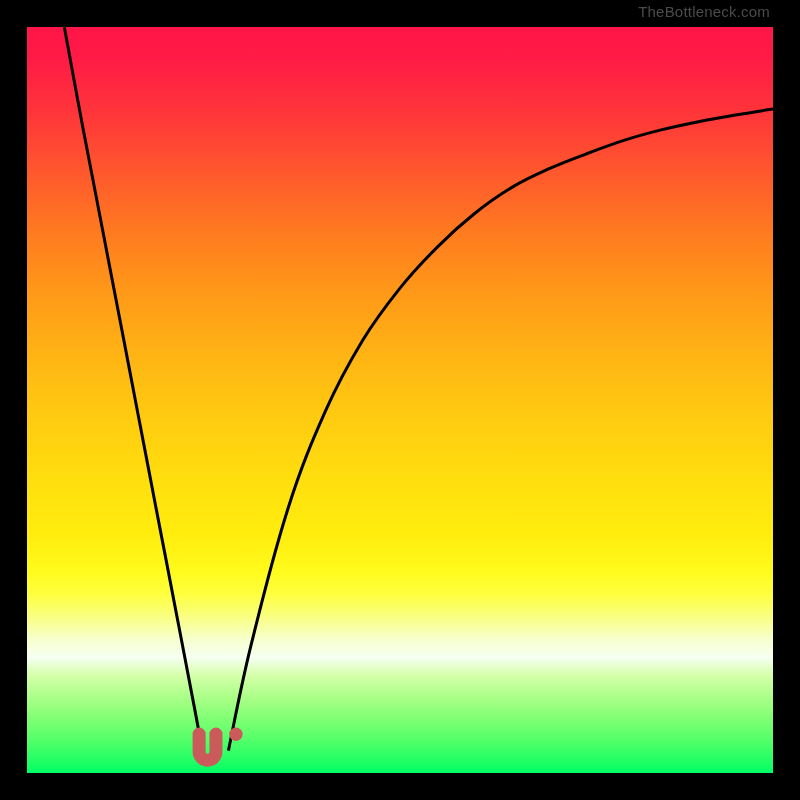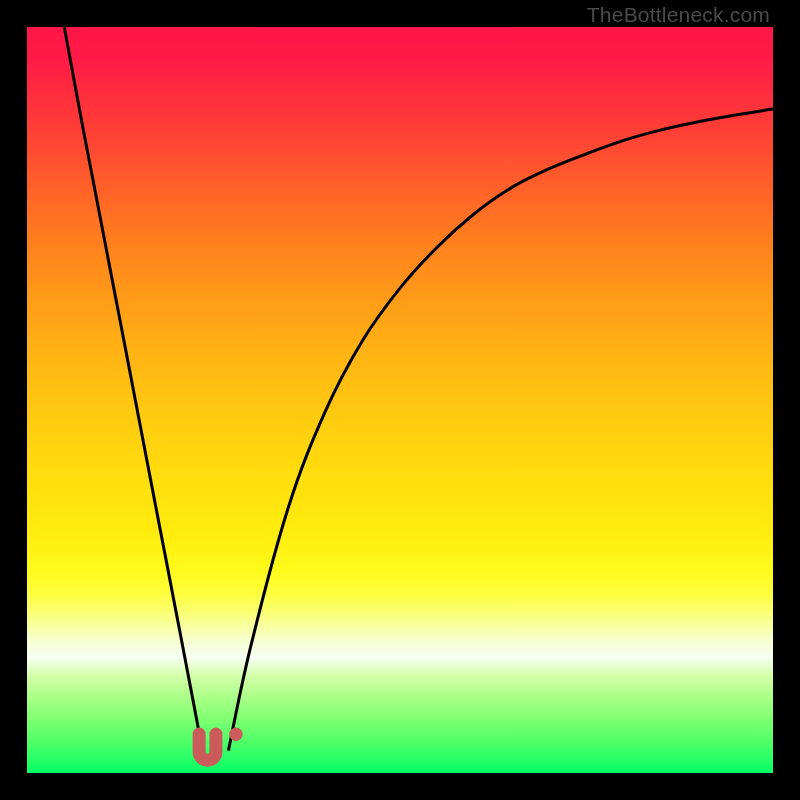--- a/index.html
+++ b/index.html
@@ -63,21 +63,21 @@
     top: 0;
     left: 0;
     width: 746px;
     height: 746px;
   }
   .watermark {
     position: absolute;
     top: 3px;
     right: 30px;
     color: #4b4b4b;
-    font-size: 21px;
+    font-size: 15px;
     letter-spacing: 0.2px;
     font-weight: 400;
   }
 </style>
 </head>
 <body>
 
 <div class="frame">
   <div class="watermark">TheBottleneck.com</div>
   <div class="plot">

